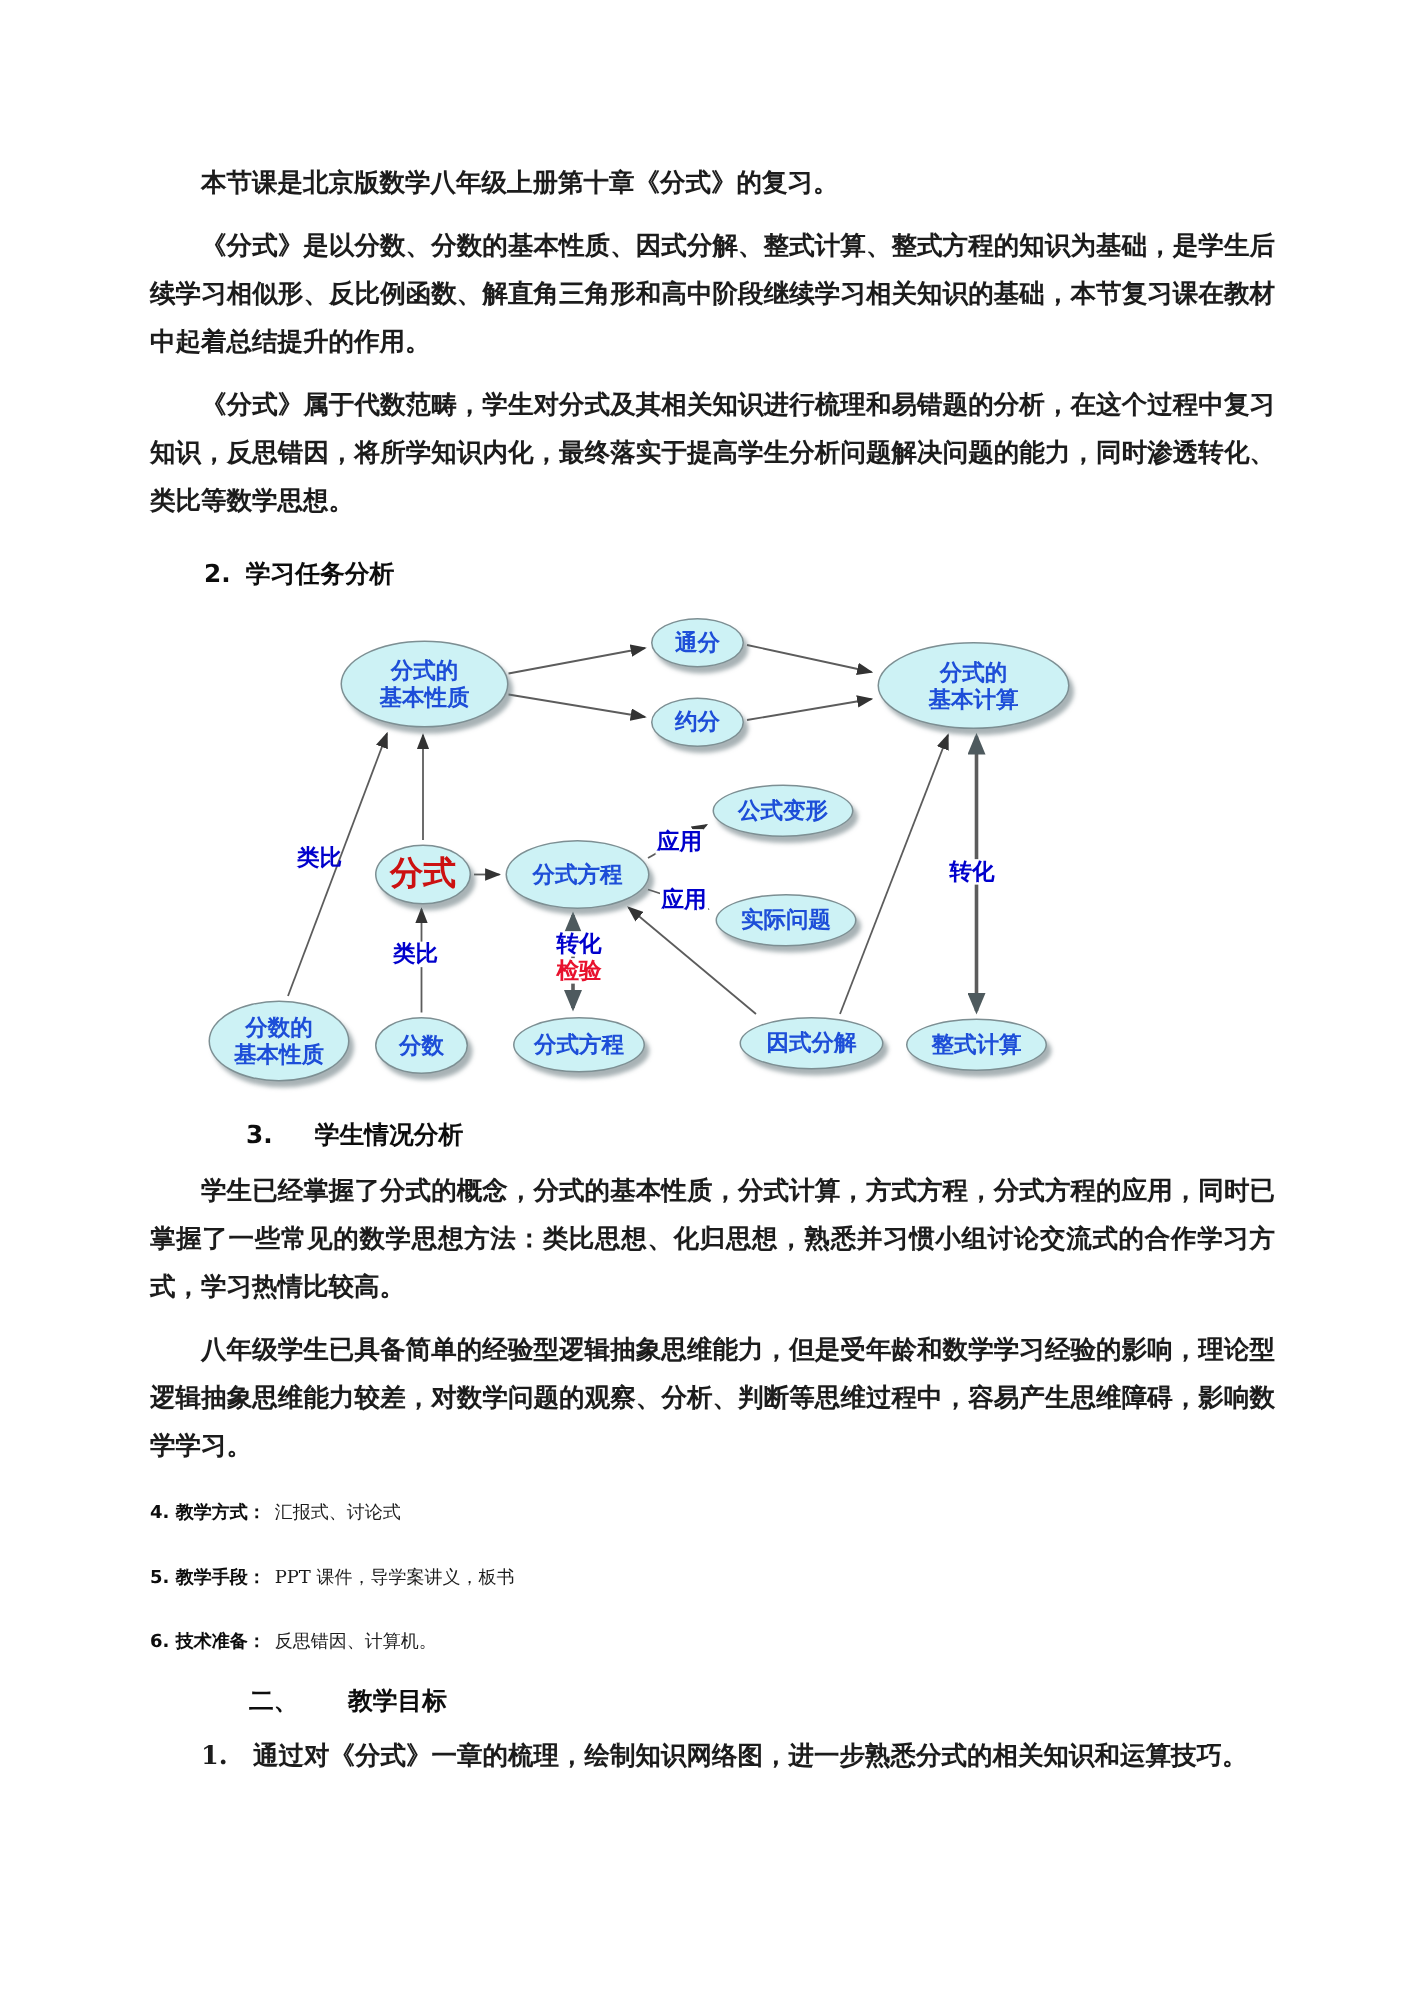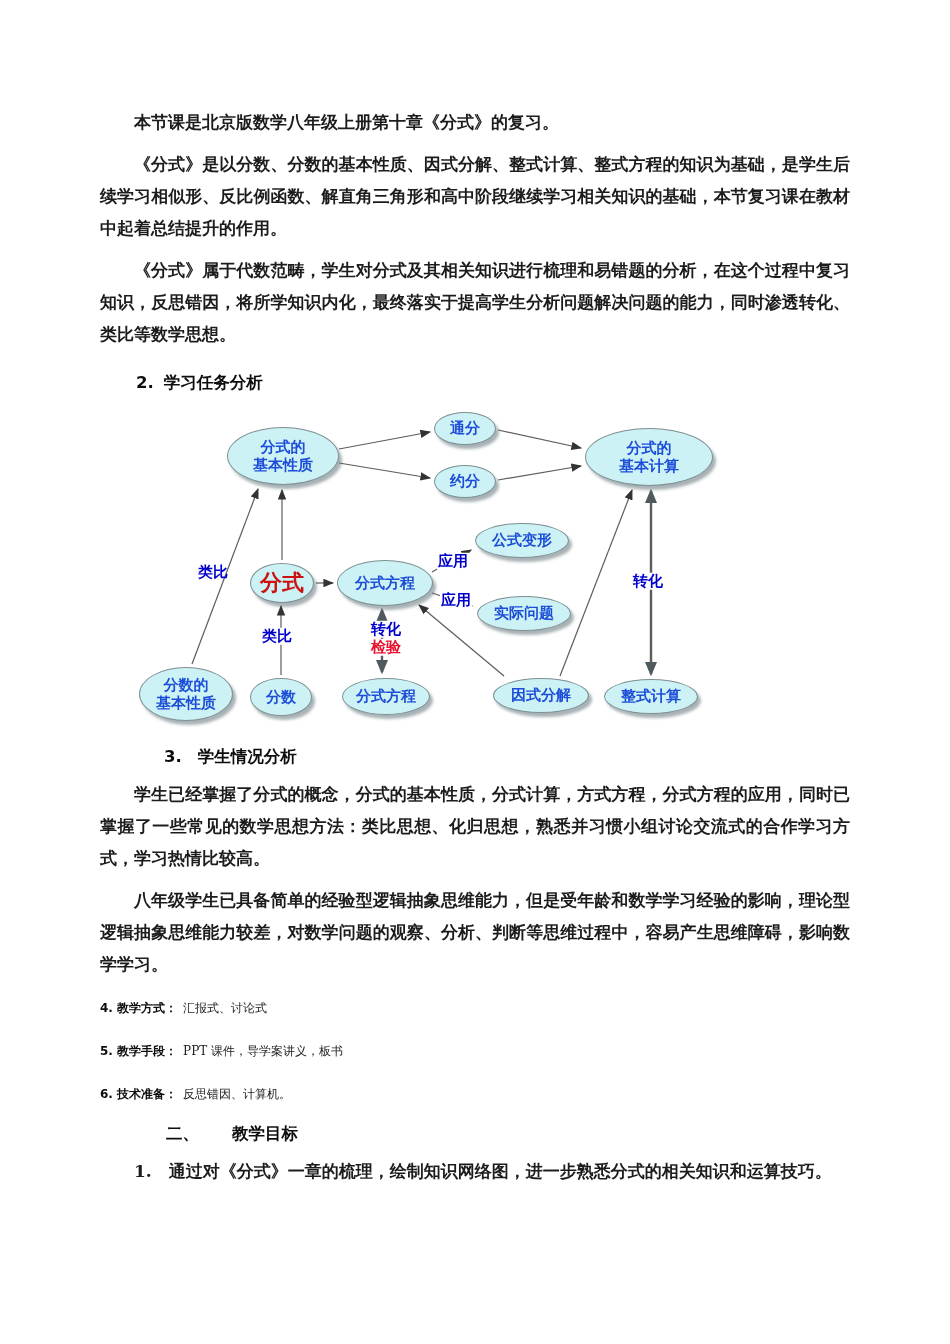--- a/index.html
+++ b/index.html
@@ -9,21 +9,21 @@
   .para{font-size:17px;line-height:32px;text-align:justify;text-indent:2em;
         margin:10px 0;font-weight:bold;}
   .goal{text-indent:2em;}
   .sec-heading{display:flex;align-items:baseline;
         font-family:"DejaVu Sans","Liberation Sans",sans-serif;
         font-weight:bold;font-size:16.5px;color:#0d0d0d;}
   .sec-heading .num{flex:0 0 auto;}
   #heading-2{margin:22px 0 6px 36px;}
   #heading-2 .title{margin-left:10px;}
   #heading-3{margin:18px 0 8px 64px;}
-  #heading-3 .title{margin-left:16px;}
+  #heading-3 .title{margin-left:28px;}
   #heading-er{margin:14px 0 10px 66px;}
   #heading-er .title{margin-left:33px;}
   .item{margin:13px 0;font-size:12px;line-height:30px;}
   .item .ilabel{font-family:"DejaVu Sans","Liberation Sans",sans-serif;
         font-weight:bold;color:#0d0d0d;}
   .item .itext{margin-left:6px;}
 
   
   .diagram{position:relative;width:620px;height:322px;margin:12px 0 6px 30px;
         font-family:"DejaVu Sans","Liberation Sans",sans-serif;}

